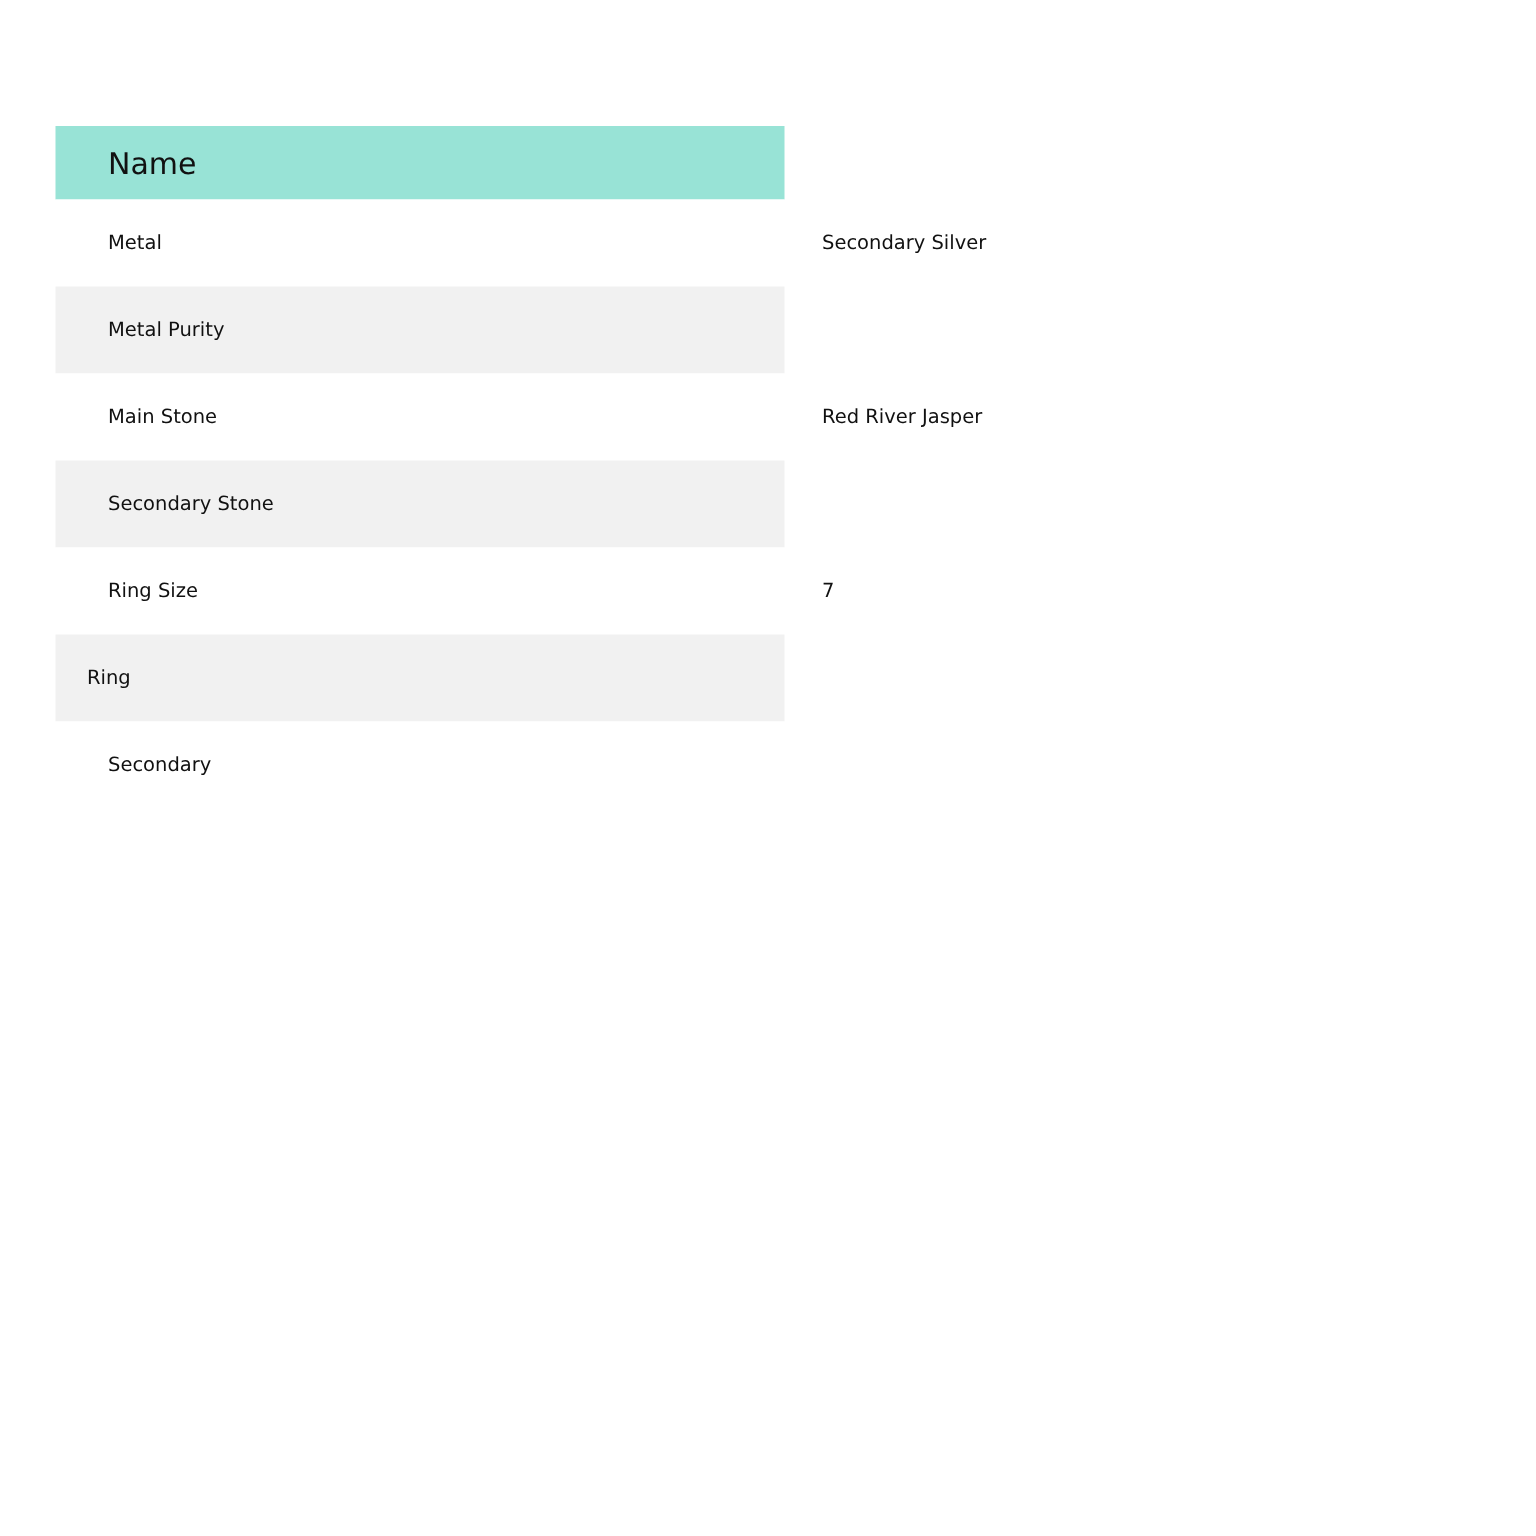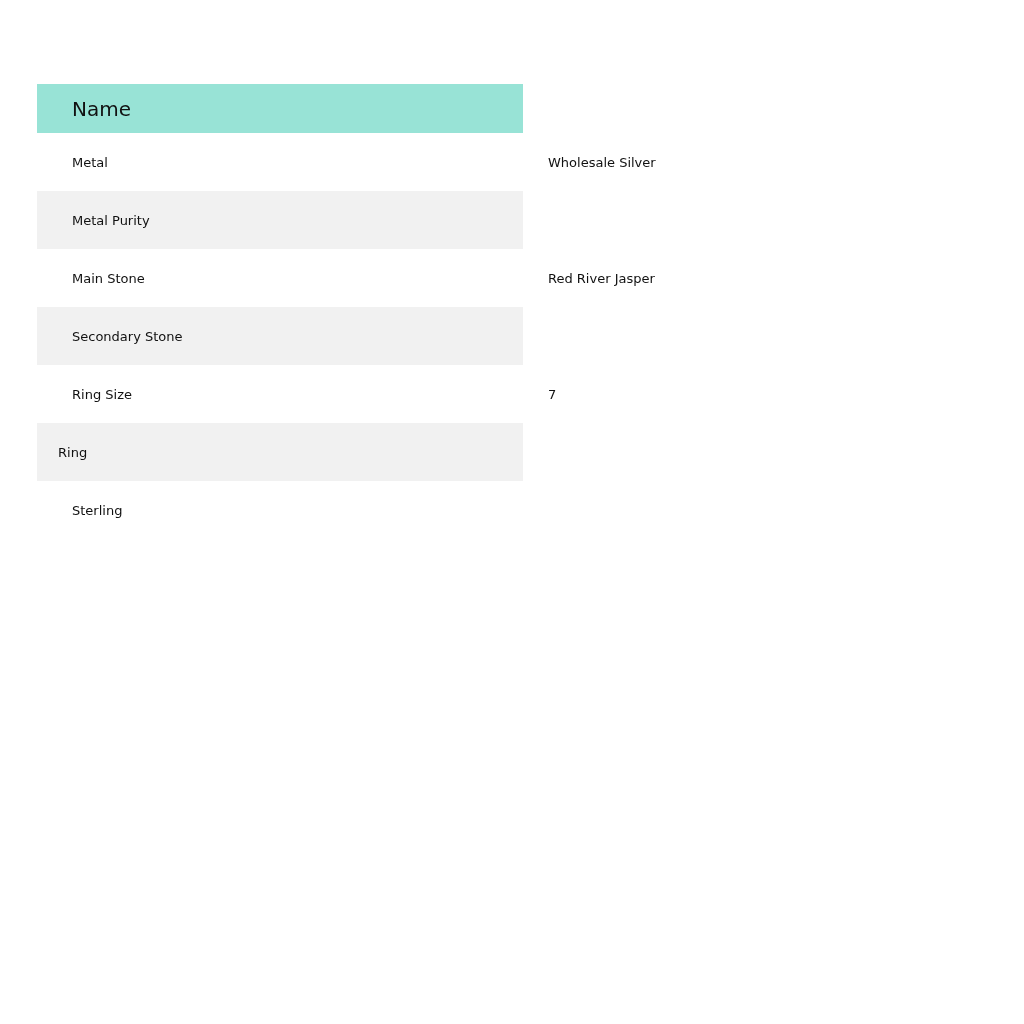--- a/index.html
+++ b/index.html
@@ -64,21 +64,21 @@
 
 <div class="page">
   <div class="spec-table">
 
     <div class="t-row header">
       <div class="cell name-col">Name</div>
     </div>
 
     <div class="t-row plain">
       <div class="cell name-col">Metal</div>
-      <div class="cell value-col">Wholesale Silver</div>
+      <div class="cell value-col">Secondary Silver</div>
     </div>
 
     <div class="t-row stripe">
       <div class="cell name-col">Metal Purity</div>
     </div>
 
     <div class="t-row plain">
       <div class="cell name-col">Main Stone</div>
       <div class="cell value-col">Red River Jasper</div>
     </div>
@@ -90,17 +90,17 @@
     <div class="t-row plain">
       <div class="cell name-col">Ring Size</div>
       <div class="cell value-col">7</div>
     </div>
 
     <div class="t-row stripe">
       <div class="cell value-col">Ring</div>
     </div>
 
     <div class="t-row plain">
-      <div class="cell name-col">Sterling</div>
+      <div class="cell name-col">Secondary</div>
     </div>
 
   </div>
 </div>
 
 </body></html>

